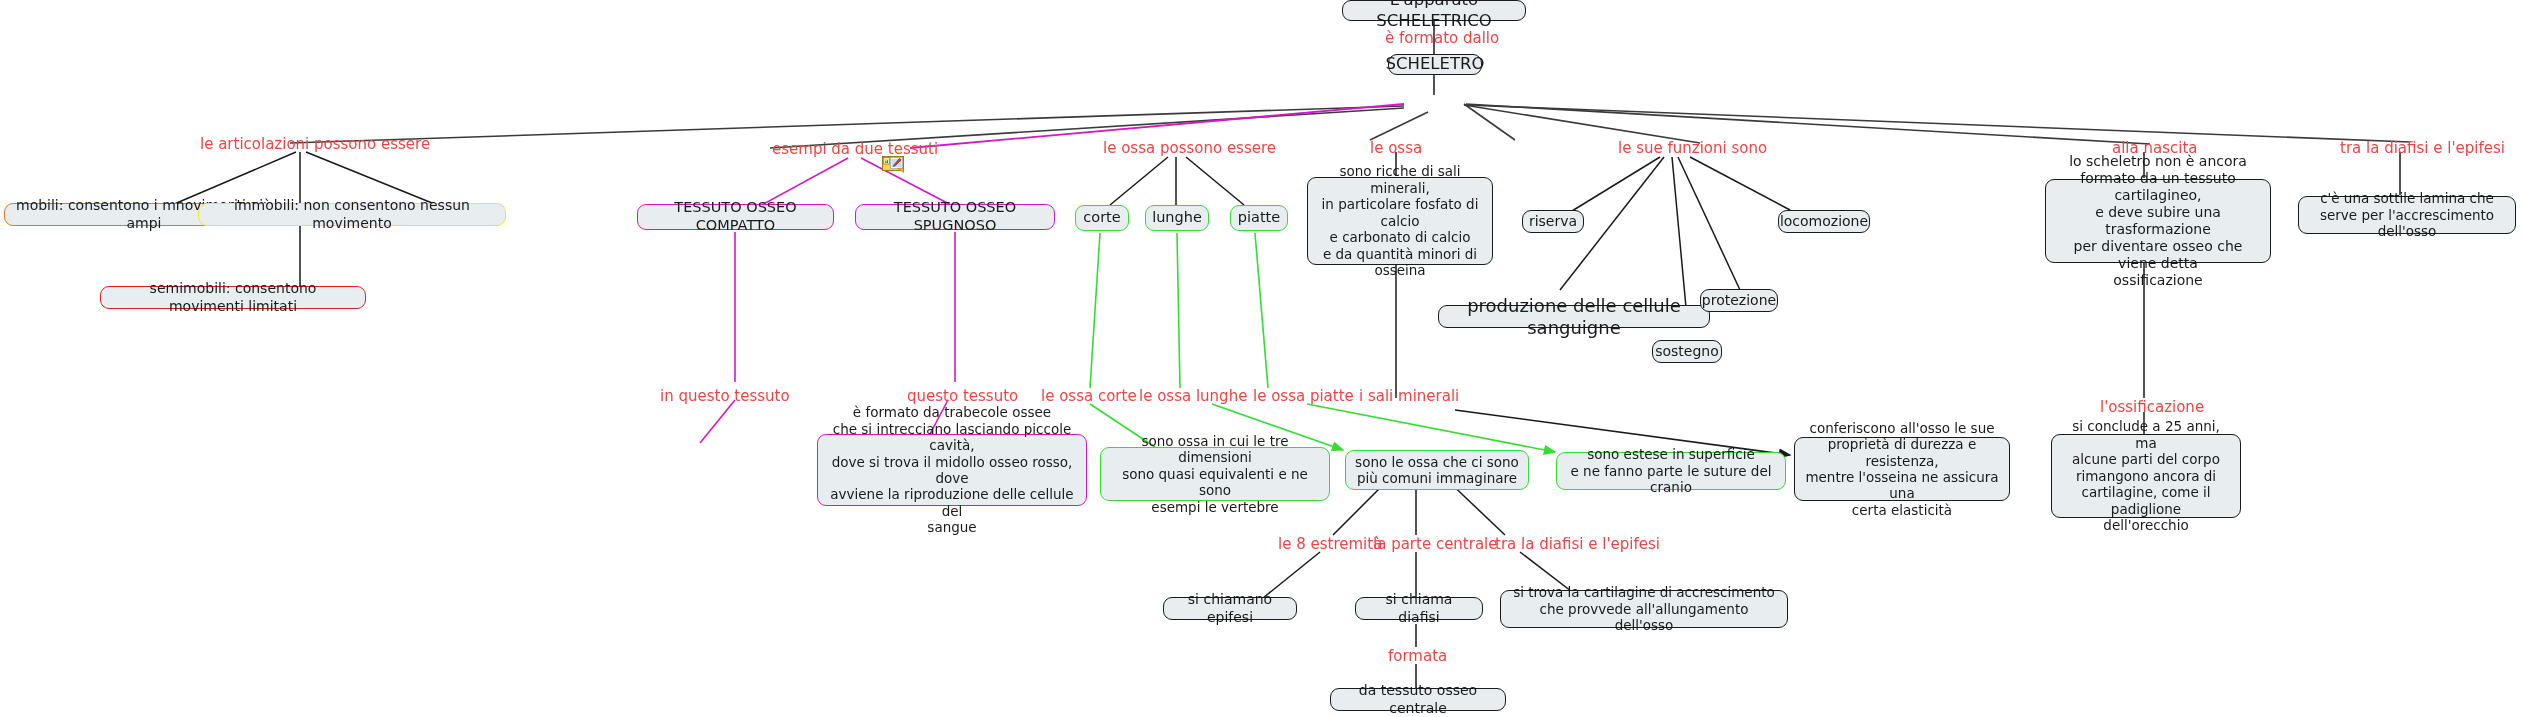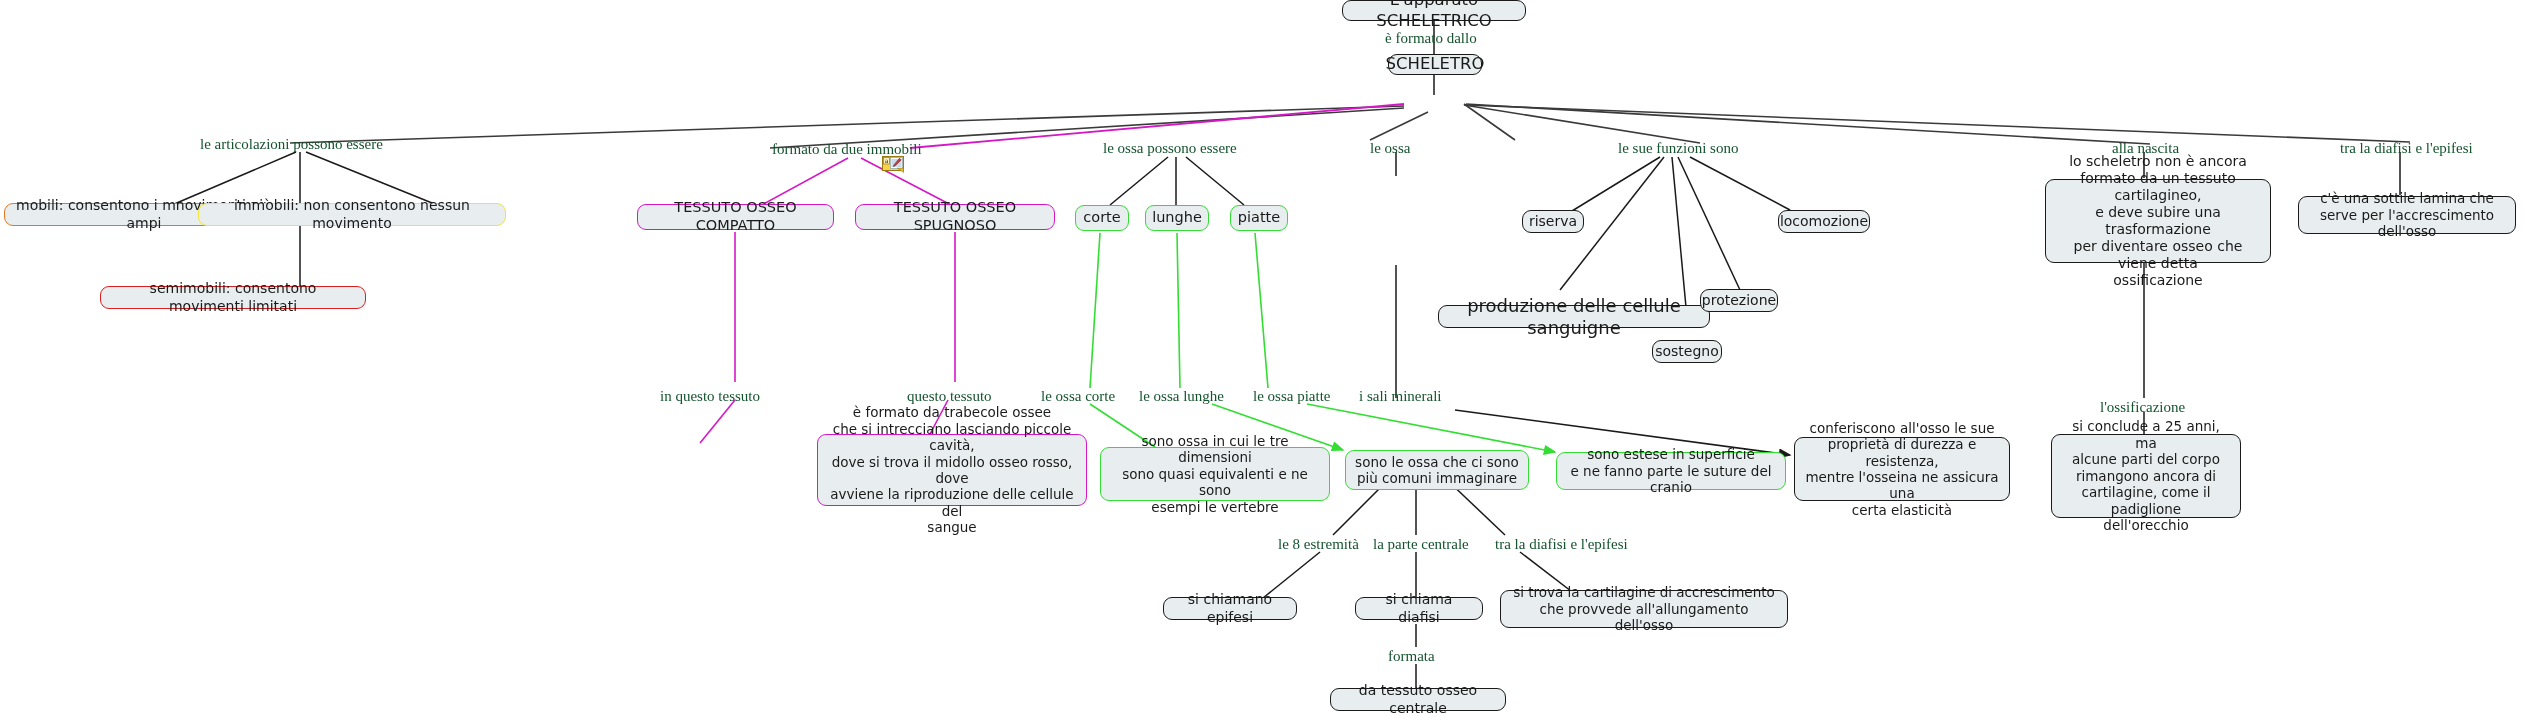--- a/index.html
+++ b/index.html
@@ -43,28 +43,27 @@
   .node.skel { font-size: 16.5px; }
   .b-orange { border-color: #e07820; }
   .b-yellow { border-color: #f2e632; }
   .b-red    { border-color: #d92020; }
   .b-magenta{ border-color: #d418c6; }
   .b-green  { border-color: #33dd33; }
   .b-dark   { border-color: #1a1a1a; }
 
   .link-label {
     position: absolute;
-    color: #14532d;
+    color: #ef4444;
     font-size: 15px;
     line-height: 1.15;
     white-space: nowrap;
     background: transparent;
     z-index: 4;
     text-align: center;
-    font-family: Liberation Serif, serif;
   }
   .note-icon {
     position: absolute;
     width: 22px;
     height: 17px;
     z-index: 6;
   }
 </style>
 </head>
 <body>
@@ -161,20 +160,25 @@
   <div class="node b-magenta" style="left:637px; top:204px; width:197px; height:26px; font-size:14.5px;">TESSUTO OSSEO COMPATTO</div>
 
   <div class="node b-magenta" style="left:855px; top:204px; width:200px; height:26px; font-size:14.5px;">TESSUTO OSSEO SPUGNOSO</div>
 
   <div class="node b-green" style="left:1075px; top:205px; width:54px; height:26px; font-size:14.5px;">corte</div>
 
   <div class="node b-green" style="left:1145px; top:205px; width:64px; height:26px; font-size:14.5px;">lunghe</div>
 
   <div class="node b-green" style="left:1230px; top:205px; width:58px; height:26px; font-size:14.5px;">piatte</div>
 
+  <div class="node b-dark" style="left:1307px; top:177px; width:186px; height:88px; font-size:13.5px;">sono ricche di sali minerali,
+in particolare fosfato di calcio
+e carbonato di calcio
+e da quantità minori di
+osseina</div>
 
   <div class="node b-dark" style="left:1522px; top:210px; width:62px; height:23px; font-size:14px;">riserva</div>
 
   <div class="node b-dark" style="left:1778px; top:210px; width:92px; height:23px; font-size:14px;text-align:right;">locomozione</div>
 
   <div class="node b-dark" style="left:1438px; top:305px; width:272px; height:23px; font-size:18px;">produzione delle cellule sanguigne</div>
 
   <div class="node b-dark" style="left:1700px; top:289px; width:78px; height:23px; font-size:14px;">protezione</div>
 
   <div class="node b-dark" style="left:1652px; top:340px; width:70px; height:23px; font-size:14px;">sostegno</div>
@@ -222,21 +226,21 @@
 
   <div class="node b-dark" style="left:1500px; top:590px; width:288px; height:38px; font-size:13.5px;">si trova la cartilagine di accrescimento
 che provvede all'allungamento dell'osso</div>
 
   <div class="node b-dark" style="left:1330px; top:688px; width:176px; height:23px; font-size:14px;">da tessuto osseo centrale</div>
 
   <div class="link-label" style="left:1385px; top:30px;">è formato dallo</div>
 
   <div class="link-label" style="left:200px; top:136px;">le articolazioni possono essere</div>
 
-  <div class="link-label" style="left:772px; top:141px;">formato da due immobili</div>
+  <div class="link-label" style="left:772px; top:141px;">esempi da due tessuti</div>
 
   <div class="note-icon" style="left:882px; top:156px;">
     <svg viewBox="0 0 22 17" width="22" height="17">
       <rect x="0.5" y="0.5" width="21" height="14" fill="#f6d34a" stroke="#9a7a10" stroke-width="1"></rect>
       <rect x="1.5" y="1.5" width="6" height="6.5" fill="#fdf3c0" stroke="#9a7a10" stroke-width="0.7"></rect>
       <text x="4.5" y="7" font-size="6" font-family="DejaVu Sans, sans-serif" text-anchor="middle" fill="#222">a</text>
       <rect x="8.5" y="1.5" width="12" height="11" fill="#ffffff" stroke="#7799bb" stroke-width="0.6"></rect>
       <line x1="9.4" y1="4" x2="19.6" y2="4" stroke="#6699cc" stroke-width="0.7"></line>
       <line x1="9.4" y1="6" x2="19.6" y2="6" stroke="#6699cc" stroke-width="0.7"></line>
       <line x1="9.4" y1="8" x2="19.6" y2="8" stroke="#6699cc" stroke-width="0.7"></line>

